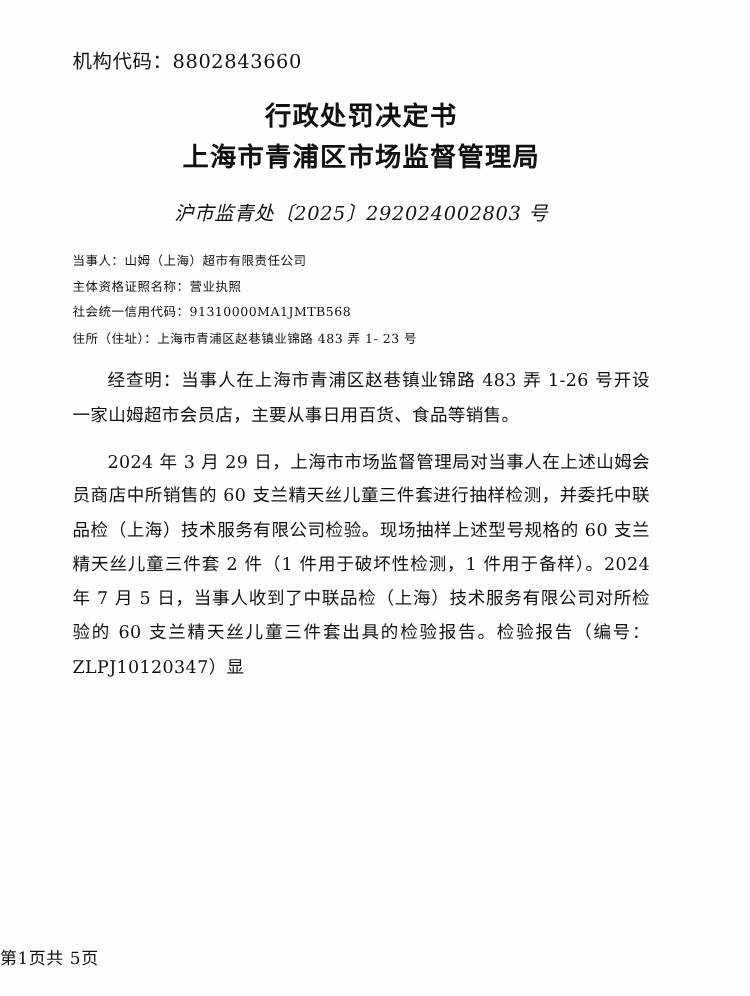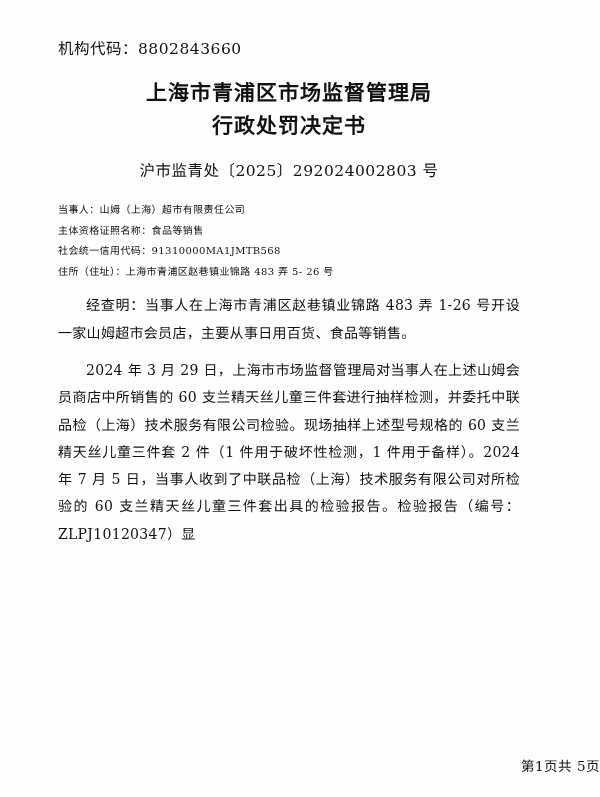--- a/index.html
+++ b/index.html
@@ -38,20 +38,21 @@
     font-weight: bold;
     font-size: 21px;
     letter-spacing: 1px;
     line-height: 1.55;
   }
   .doc-number {
     text-align: center;
     font-size: 15.5px;
     letter-spacing: 0.5px;
     margin: 16px 0 20px 0;
+    font-style: italic;
   }
   .field-line {
     font-size: 10px;
     letter-spacing: 0.4px;
     line-height: 2.05;
     margin: 0;
     white-space: nowrap;
   }
   .body-para {
     font-size: 14px;
@@ -60,42 +61,42 @@
     margin: 10px 0 0 0;
     text-align: justify;
     text-justify: inter-ideograph;
     text-indent: 2em;
   }
   .footer {
     position: absolute;
     left: 0;
     right: 0;
     bottom: 22px;
-    text-align: right;
+    text-align: left;
     font-size: 13.5px;
     letter-spacing: 0.5px;
     color: #111111;
   }
 </style>
 </head>
 <body>
 
 <div class="page">
 
   <div class="org-code">机构代码：8802843660</div>
 
   <div class="title-block">
+    <div class="title-line">行政处罚决定书</div>
     <div class="title-line">上海市青浦区市场监督管理局</div>
-    <div class="title-line">行政处罚决定书</div>
   </div>
 
   <div class="doc-number">沪市监青处〔2025〕292024002803 号</div>
 
   <div class="field-line">当事人：山姆（上海）超市有限责任公司</div>
-  <div class="field-line">主体资格证照名称：食品等销售</div>
+  <div class="field-line">主体资格证照名称：营业执照</div>
   <div class="field-line">社会统一信用代码：91310000MA1JMTB568</div>
-  <div class="field-line">住所（住址）：上海市青浦区赵巷镇业锦路 483 弄 5- 26 号</div>
+  <div class="field-line">住所（住址）：上海市青浦区赵巷镇业锦路 483 弄 1- 23 号</div>
 
   <p class="body-para">经查明：当事人在上海市青浦区赵巷镇业锦路 483 弄 1-26 号开设一家山姆超市会员店，主要从事日用百货、食品等销售。</p>
   <p class="body-para">2024 年 3 月 29 日，上海市市场监督管理局对当事人在上述山姆会员商店中所销售的 60 支兰精天丝儿童三件套进行抽样检测，并委托中联品检（上海）技术服务有限公司检验。现场抽样上述型号规格的 60 支兰精天丝儿童三件套 2 件（1 件用于破坏性检测，1 件用于备样）。2024 年 7 月 5 日，当事人收到了中联品检（上海）技术服务有限公司对所检验的 60 支兰精天丝儿童三件套出具的检验报告。检验报告（编号：ZLPJ10120347）显</p>
 
   <div class="footer">第1页共 5页</div>
 </div>
 
 </body></html>

